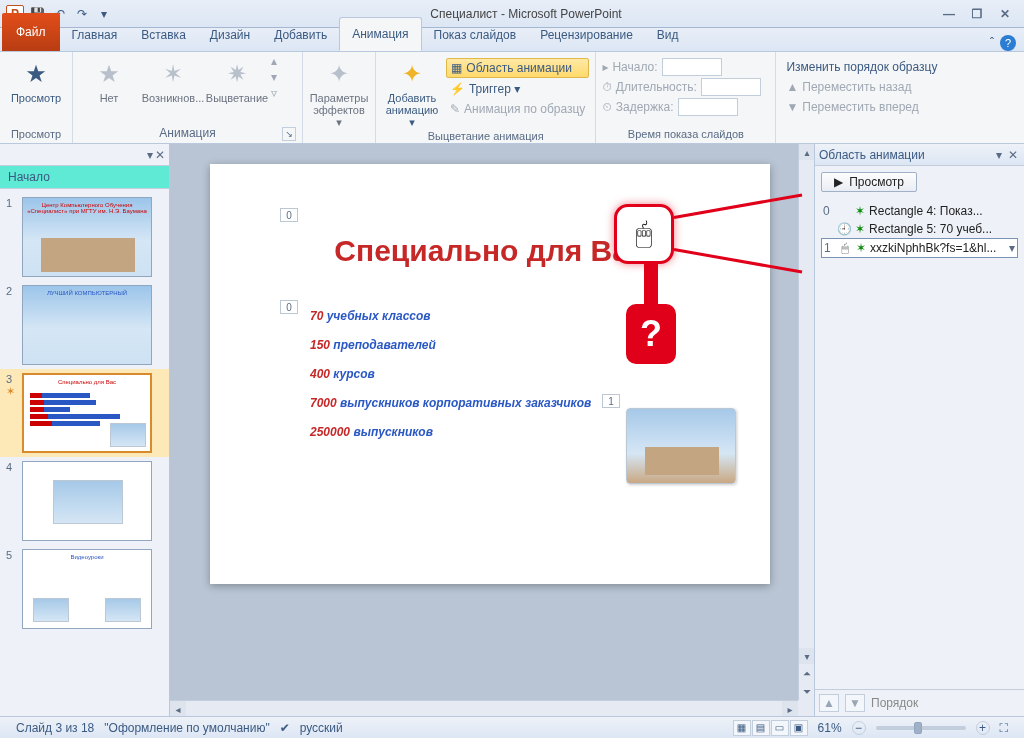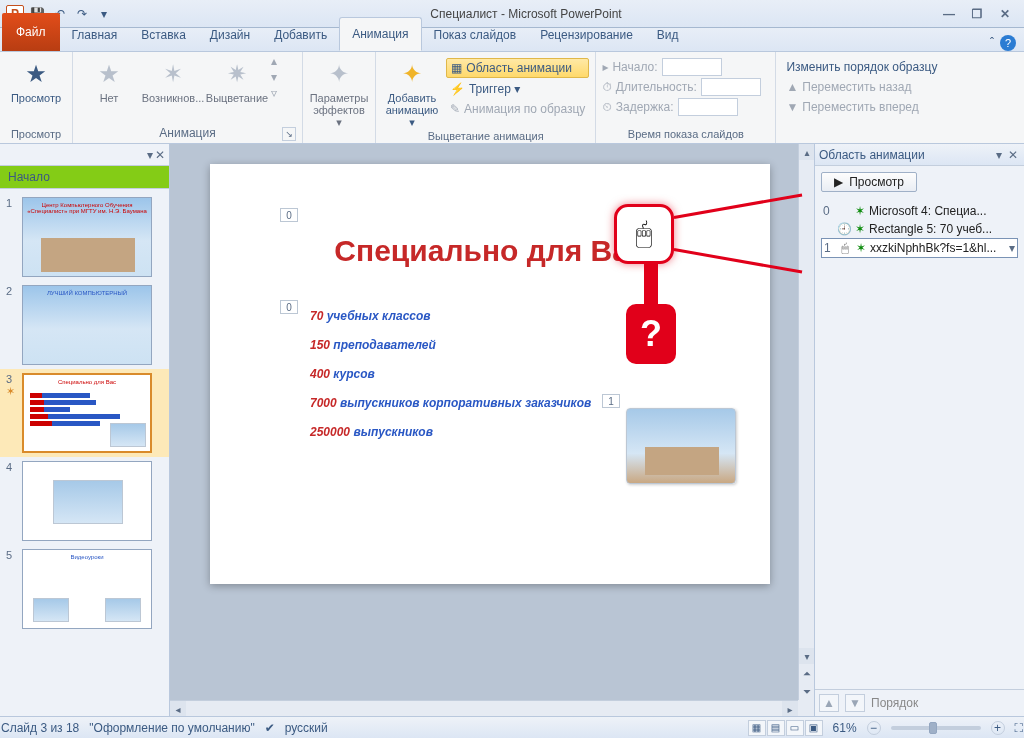--- a/index.html
+++ b/index.html
@@ -39,21 +39,21 @@
 .field { display: flex; align-items: center; gap: 4px; color: #a0a8b4; }
 .field input { width: 60px; height: 18px; border: 1px solid #c3cedd; background: #fff; font-size: 11px; }
 
 
 .workspace { position: absolute; top: 144px; bottom: 22px; left: 0; right: 0; display: flex; }
 
 
 .slide-panel { width: 170px; background: #eef2f8; border-right: 1px solid #b9c8dd; display: flex; flex-direction: column; }
 .slide-panel .hdr { height: 22px; border-bottom: 1px solid #c3cedd; display: flex; align-items: center; justify-content: flex-end; padding: 0 4px; gap: 2px; }
 .slide-panel .hdr span { color: #5a6c85; cursor: default; }
-.outline-hdr { background: #84cc16; border-bottom: 1px solid #c3cedd; padding: 4px 8px; color: #3b5a82; }
+.outline-hdr { background: #5eead4; border-bottom: 1px solid #c3cedd; padding: 4px 8px; color: #3b5a82; }
 .thumbs { flex: 1; overflow: auto; padding: 4px 0; }
 .thumb-row { display: flex; gap: 4px; padding: 4px 6px; }
 .thumb-row .num { width: 12px; color: #5a6c85; font-size: 11px; }
 .thumb-row.sel { background: #fde9b8; }
 .thumb { width: 130px; height: 80px; background: #fff; border: 1px solid #93a6c0; position: relative; overflow: hidden; }
 .thumb.sel { border: 2px solid #d98b2b; }
 .sky { position: absolute; inset: 0; background: linear-gradient(#9cc5ea, #d5e6f5 55%, #cde2f3); }
 .bldg { position: absolute; bottom: 4px; left: 18px; width: 94px; height: 34px; background: #c4a582; }
 .thumb .txt-title { position: absolute; top: 4px; left: 4px; right: 4px; font-size: 6px; color: #c00; text-align: center; }
 .thumb .txt-lines { position: absolute; top: 18px; left: 6px; right: 6px; }
@@ -99,21 +99,21 @@
 .anim-item.sel { background: #fff; border: 1px solid #7a93b5; }
 .anim-item .idx { width: 10px; color: #5a6c85; }
 .anim-item .trig { width: 14px; text-align: center; }
 .anim-item .eff { color: #0a8a0a; }
 .anim-item .nm { flex: 1; white-space: nowrap; overflow: hidden; text-overflow: ellipsis; }
 .anim-item .dd { color: #5a6c85; }
 .tp-foot { border-top: 1px solid #c3cedd; padding: 4px; display: flex; align-items: center; gap: 6px; color: #888; font-size: 11px; }
 .tp-foot .arrow-btn { width: 20px; height: 18px; border: 1px solid #c3cedd; background: #f3f6fa; display: flex; align-items: center; justify-content: center; color: #9aa6b6; }
 
 
-.statusbar { position: absolute; left: 0; right: 0; bottom: 0; height: 22px; background: linear-gradient(#eef2f8,#dce6f4); border-top: 1px solid #b9c8dd; display: flex; align-items: center; padding: 0 1px; gap: 10px; color: #3b5a82; font-size: 11px; }
+.statusbar { position: absolute; left: 0; right: 0; bottom: 0; height: 22px; background: linear-gradient(#eef2f8,#dce6f4); border-top: 1px solid #b9c8dd; display: flex; align-items: center; padding: 0 16px; gap: 10px; color: #3b5a82; font-size: 11px; }
 .statusbar .spacer { flex: 1; }
 .viewbtns { display: flex; gap: 1px; }
 .viewbtns span { width: 18px; height: 16px; border: 1px solid #c3cedd; background: #f3f6fa; display: flex; align-items: center; justify-content: center; font-size: 10px; }
 .zoom-slider { width: 90px; height: 4px; background: #c3cedd; position: relative; border-radius: 2px; }
 .zoom-slider .thumb { position: absolute; left: 38px; top: -4px; width: 8px; height: 12px; background: #9fb0c7; border-radius: 2px; }
 .zoom-btn { width: 14px; height: 14px; border: 1px solid #c3cedd; border-radius: 7px; display: flex; align-items: center; justify-content: center; }
 </style>
 </head>
 <body>
 
@@ -341,21 +341,21 @@
     <div class="tp-body">
       <div class="tp-play">
           <span>▶</span>
           <span>Просмотр</span>
         </div>
       <div class="anim-list">
         <div class="anim-item">
           <span class="idx">0</span>
           <span class="trig"></span>
           <span class="eff">✶</span>
-          <span class="nm">Microsoft 4: Специа...</span>
+          <span class="nm">Rectangle 4: Показ...</span>
         </div>
         <div class="anim-item">
           <span class="idx"></span>
           <span class="trig">🕘</span>
           <span class="eff">✶</span>
           <span class="nm">Rectangle 5: 70 учеб...</span>
         </div>
         <div class="anim-item sel">
           <span class="idx">1</span>
           <span class="trig">🖱</span>

